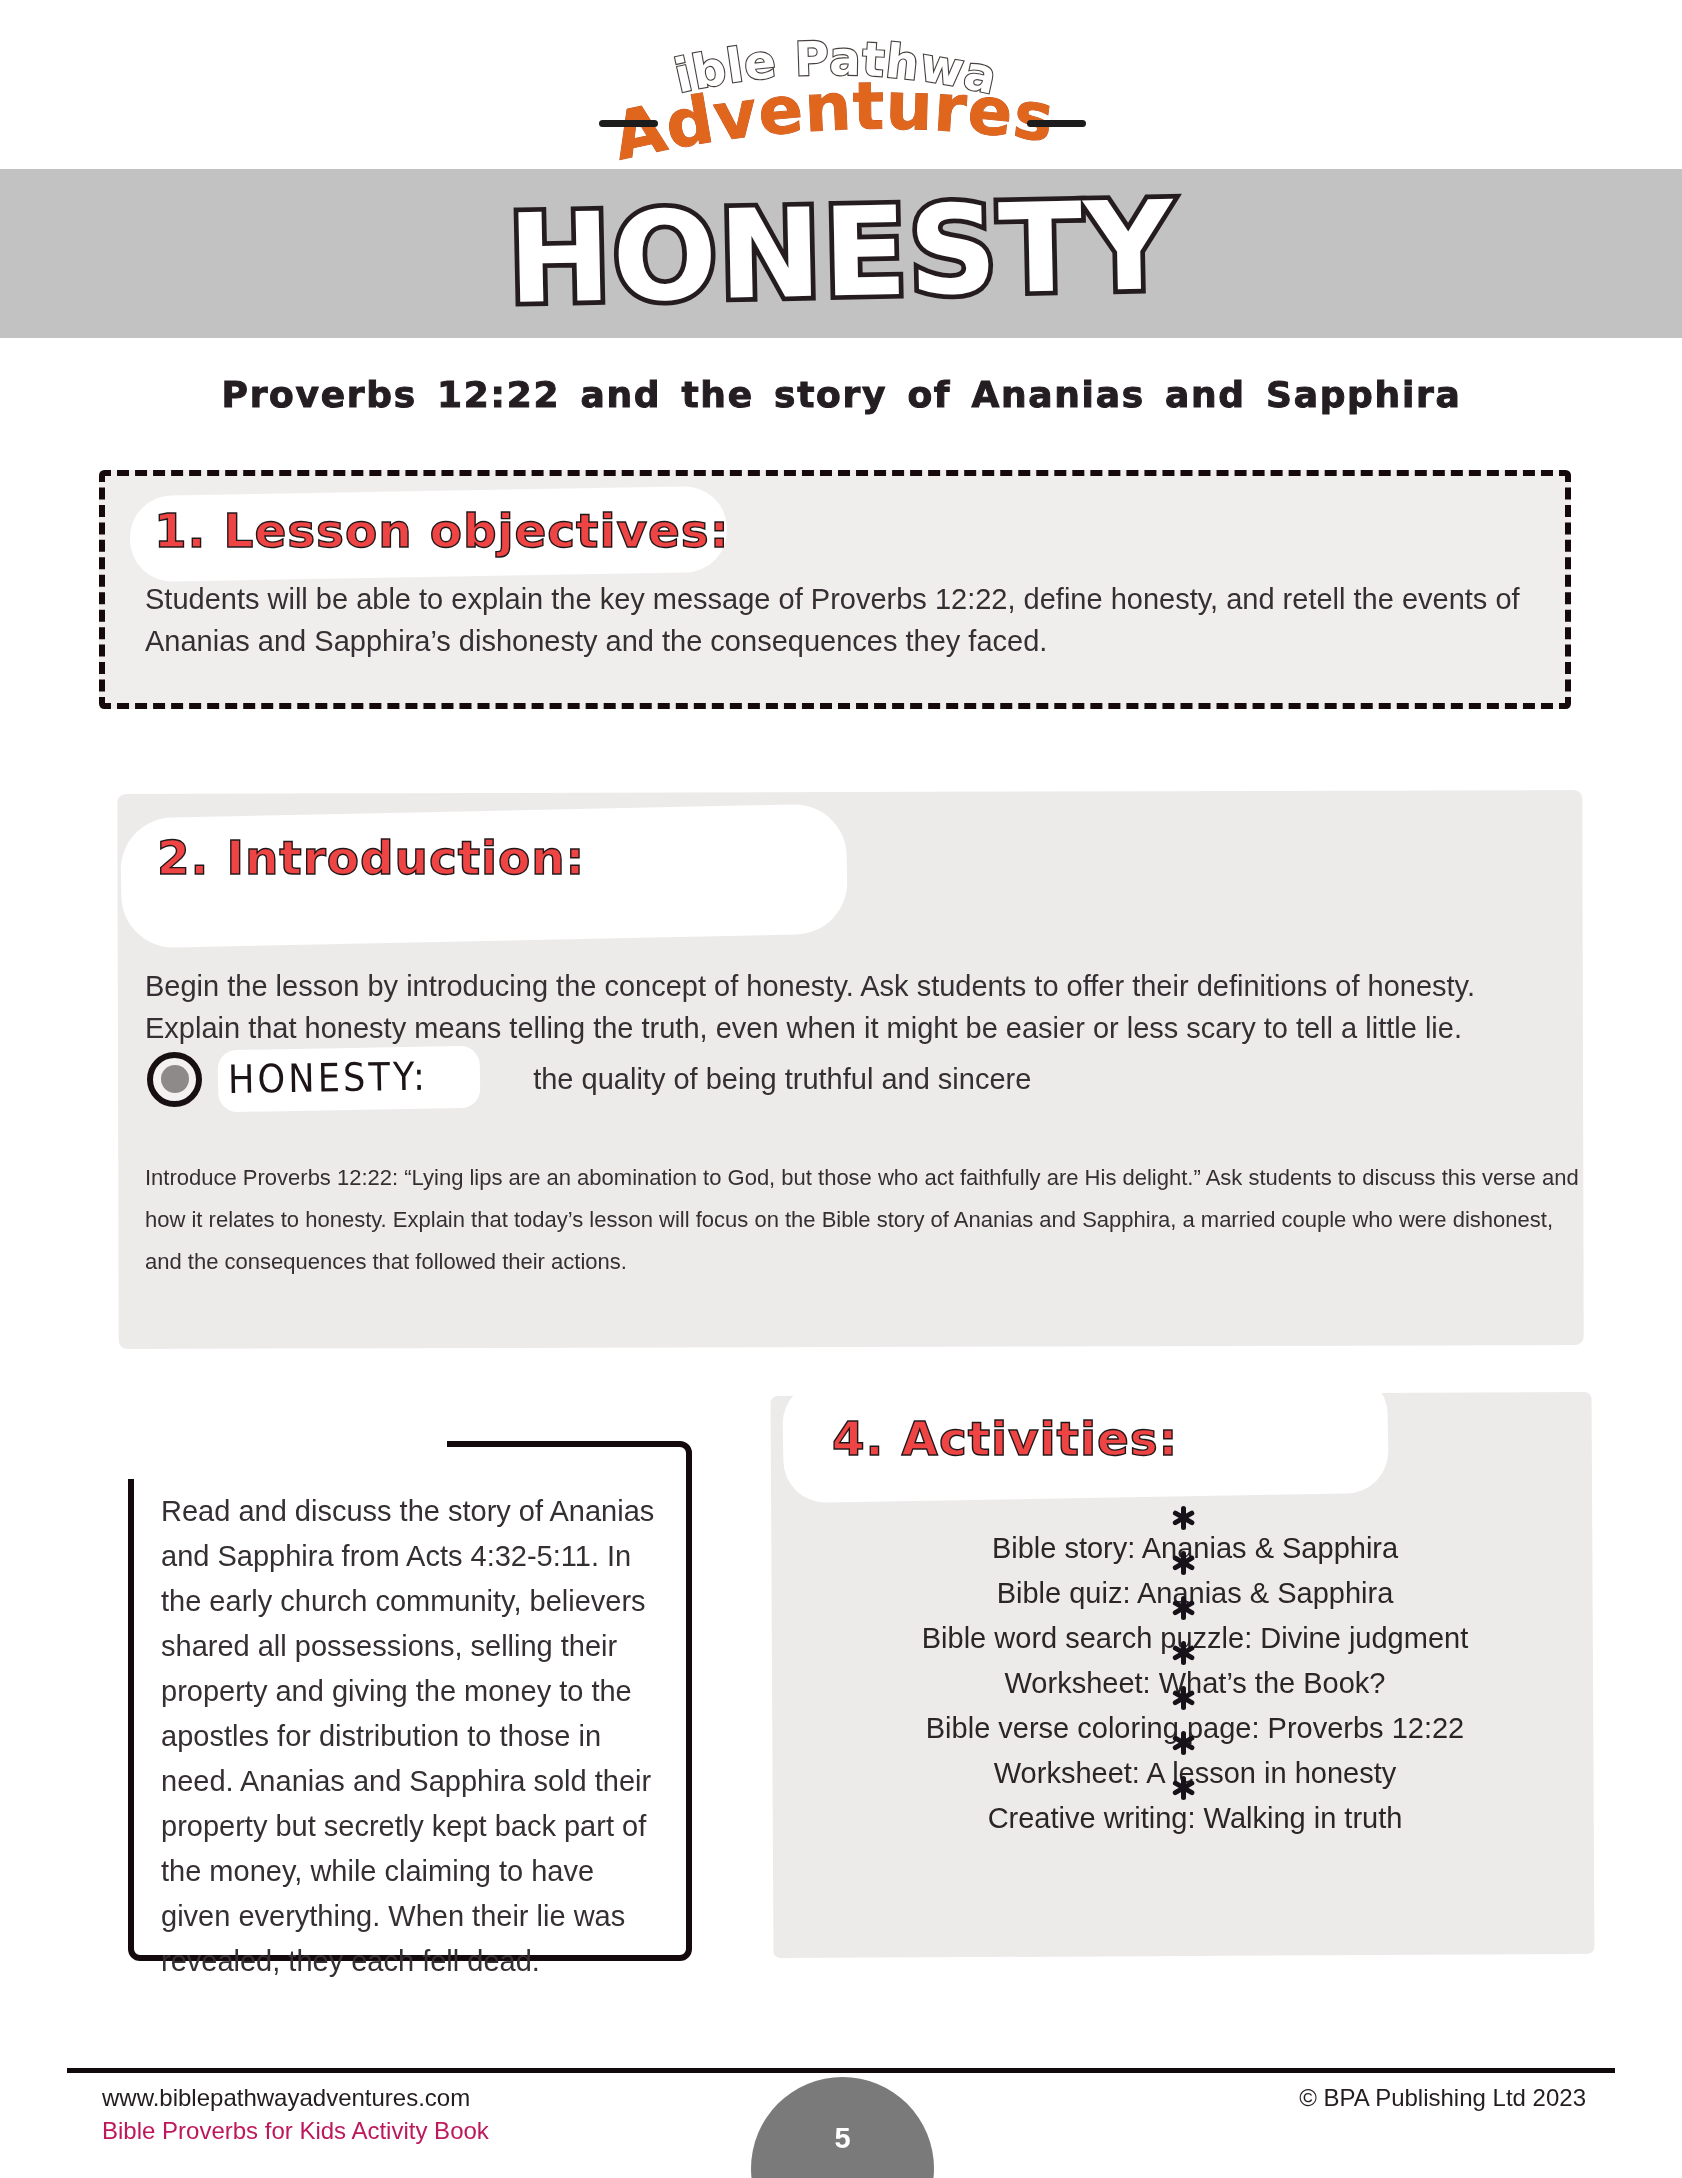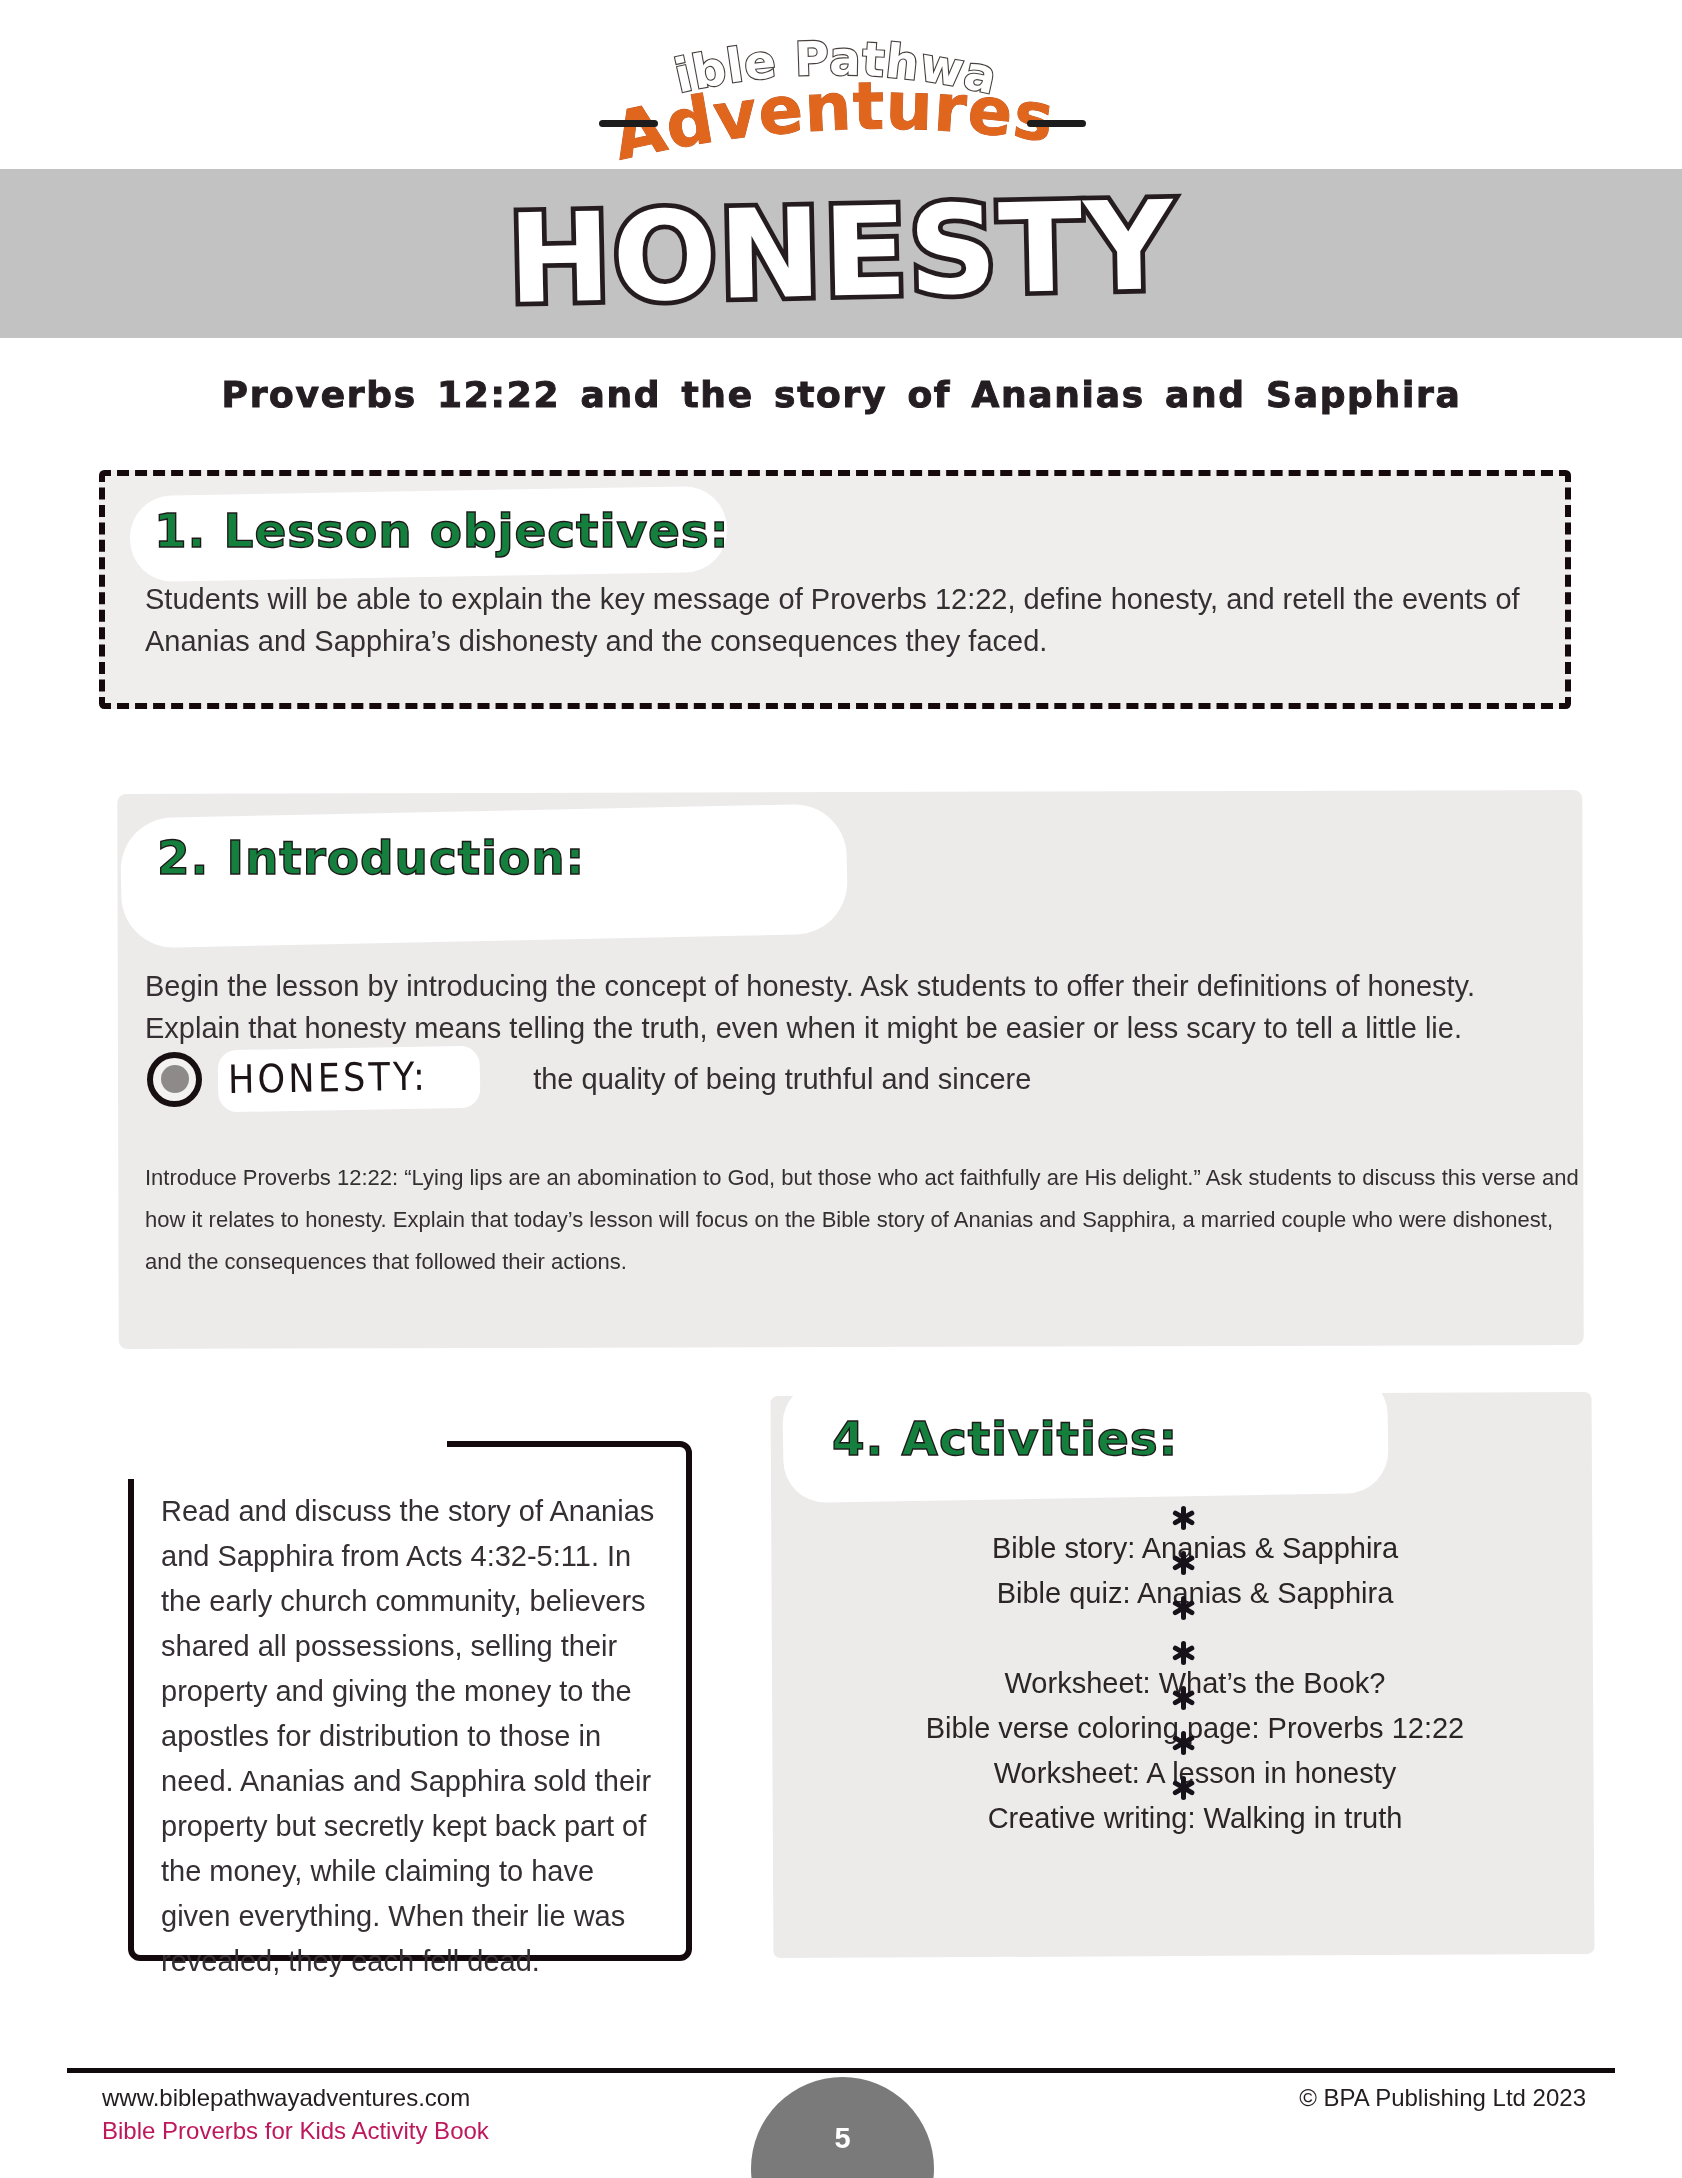--- a/index.html
+++ b/index.html
@@ -16,21 +16,21 @@
   
   .banner{position:absolute;left:0;top:169px;width:1683px;height:169px;background:#c3c2c2;}
   .banner-svg{position:absolute;left:500px;top:12px;transform:rotate(-1.2deg);}
 
   
   .subtitle{position:absolute;left:0;top:374px;width:1683px;text-align:center;
             font-family:"DejaVu Sans",sans-serif;font-weight:bold;font-size:36px;color:#241d22;
             letter-spacing:1.7px;word-spacing:6px;-webkit-text-stroke:1px #241d22;}
 
   
-  .h-comic{font-family:"DejaVu Sans",sans-serif;font-weight:bold;font-size:47px;color:#15803d;
+  .h-comic{font-family:"DejaVu Sans",sans-serif;font-weight:bold;font-size:47px;color:#ef4444;
            letter-spacing:0.9px;-webkit-text-stroke:1.4px #1f181b;white-space:nowrap;}
 
   .brush{position:absolute;background:#ffffff;border-radius:42px;}
 
   
   .objectives{position:absolute;left:99px;top:470px;width:1460px;height:227px;
               background:#f0eded;border:6px dashed #15090c;border-radius:5.2px;}
   .obj-brush{left:130px;top:491px;width:597px;height:86px;transform:rotate(-1deg);}
   .obj-heading{position:absolute;left:154px;top:503px;}
   .obj-body{position:absolute;left:145px;top:578px;width:1384px;font-size:29px;line-height:42px;}
@@ -157,20 +157,21 @@
           <i></i>
         </span>
       <span>Bible quiz: Ananias &amp; Sapphira</span>
     </div>
     <div class="act-item">
       <span class="ast">
           <i></i>
           <i></i>
           <i></i>
         </span>
+      <span>Bible word search puzzle: Divine judgment</span>
     </div>
     <div class="act-item">
       <span class="ast">
           <i></i>
           <i></i>
           <i></i>
         </span>
       <span>Worksheet: What’s the Book?</span>
     </div>
     <div class="act-item">

